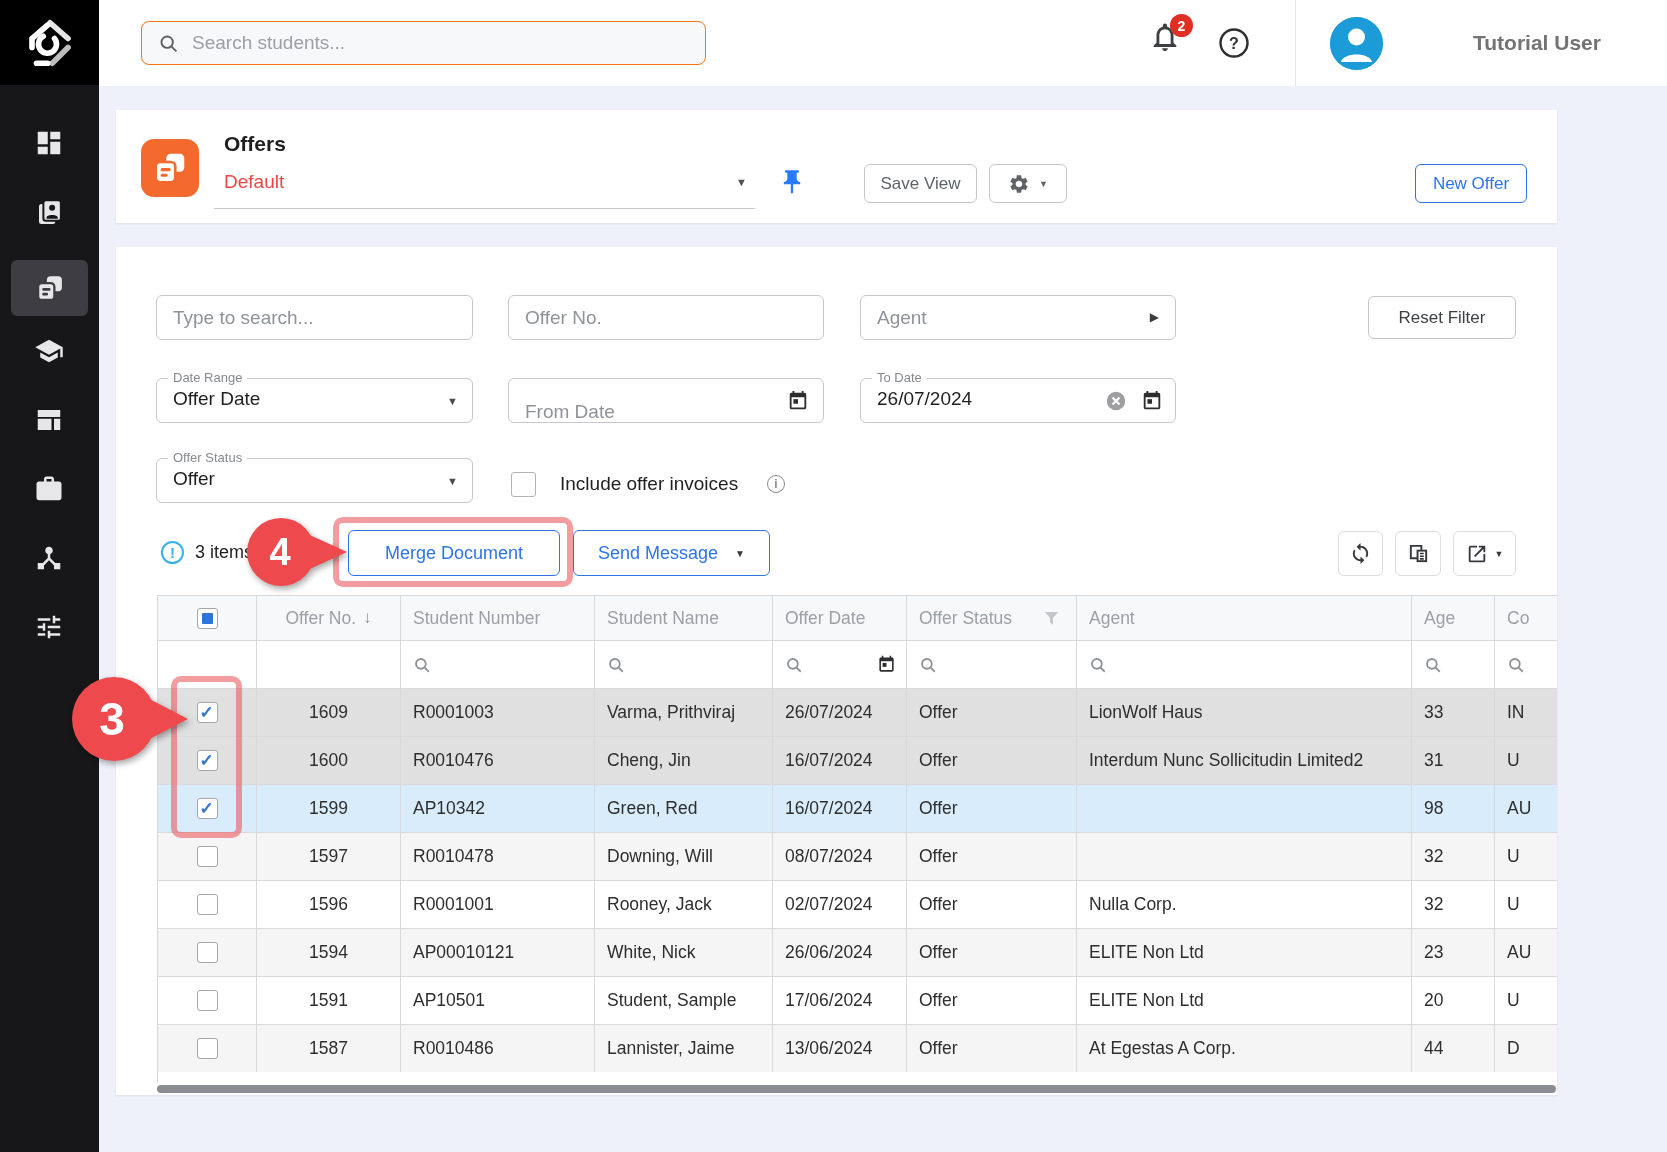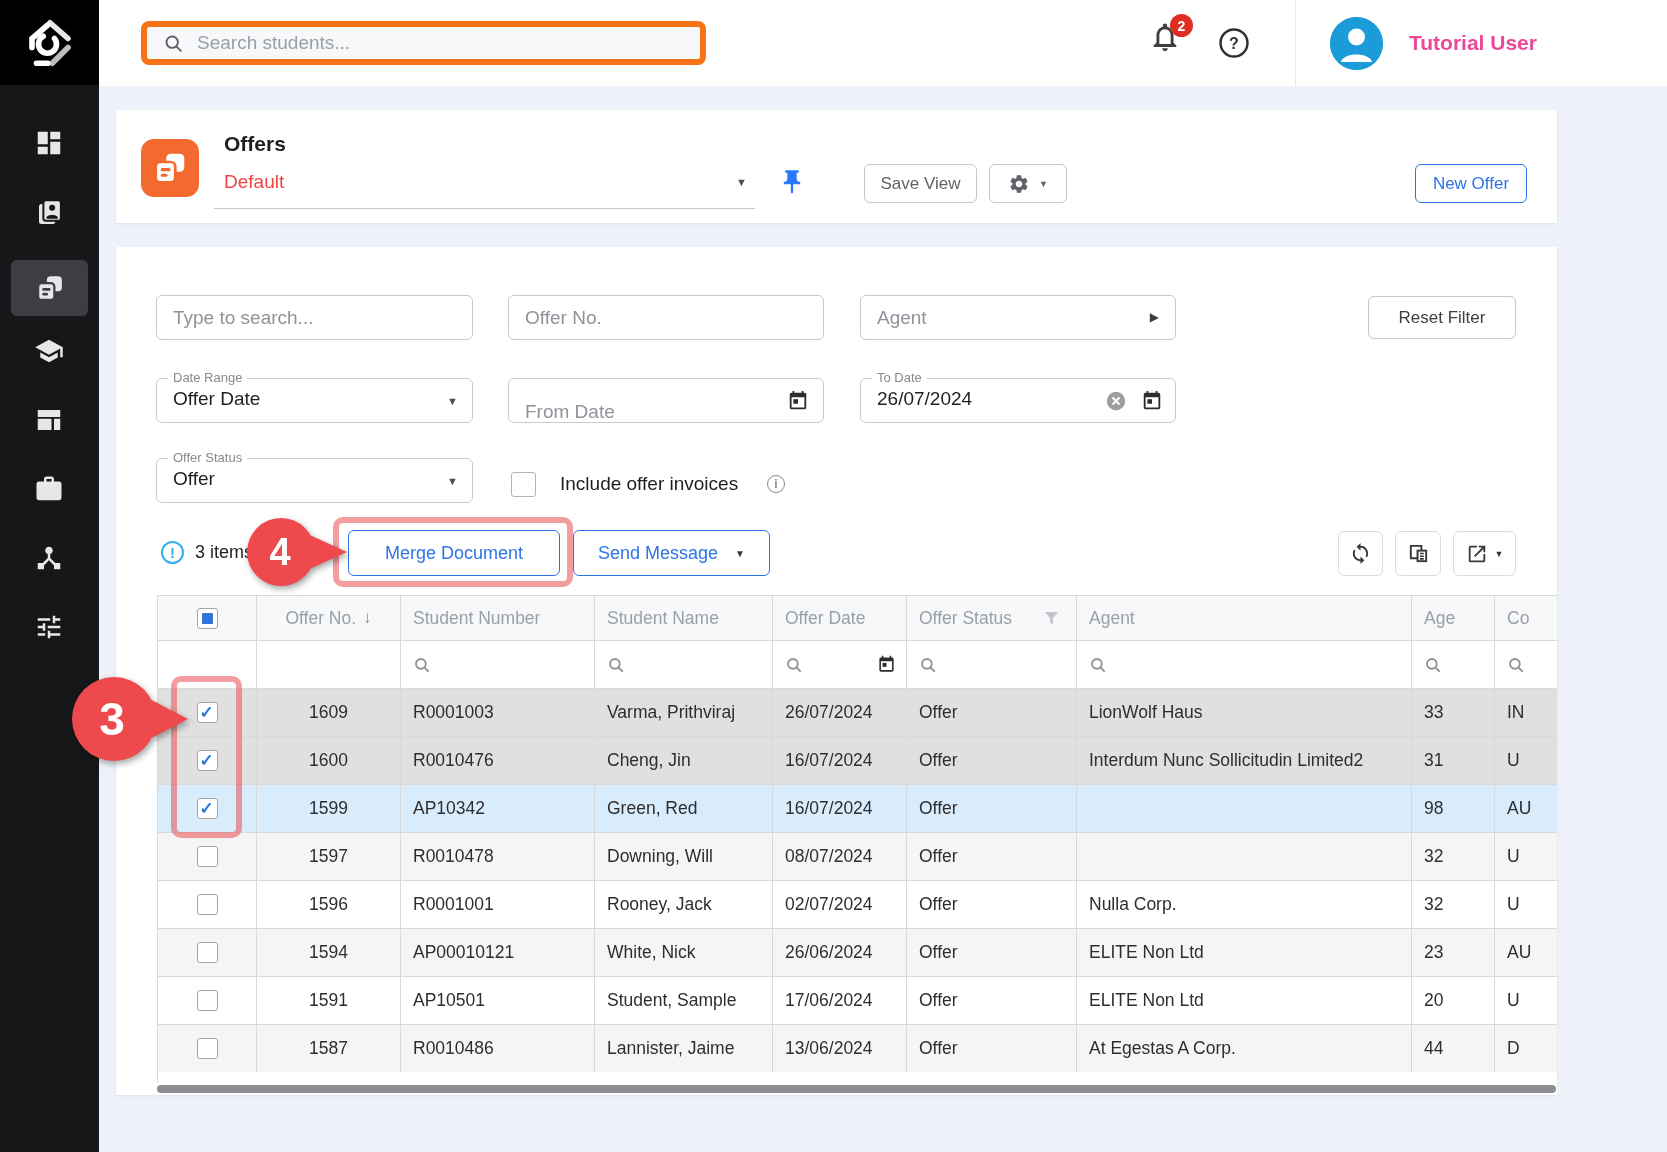--- a/index.html
+++ b/index.html
@@ -8,29 +8,29 @@
 
   
   .sidebar { position:absolute; left:0; top:0; width:99px; height:1152px; background:#17171a; z-index:5; }
   .logo-block { position:absolute; left:0; top:0; width:99px; height:85px; background:#000; display:flex; align-items:center; justify-content:center; }
   .nav-item { position:absolute; left:26px; width:46px; height:46px; display:flex; align-items:center; justify-content:center; cursor:pointer; }
   .nav-item svg { width:30px; height:30px; }
   .nav-item.active { left:11px; width:77px; height:56px; background:#3d3d43; border-radius:6px; }
 
   
   .topbar { position:absolute; left:99px; top:0; width:1568px; height:86px; background:#fff; z-index:4; }
-  .search-box { position:absolute; left:42px; top:21px; width:565px; height:44px; background:#f7f8fa; border:6px solid #f97316; border-radius:8px; display:flex; align-items:center; padding-left:16px; }
+  .search-box { position:absolute; left:42px; top:21px; width:565px; height:44px; background:#f7f8fa; border:1px solid #f97316; border-radius:8px; display:flex; align-items:center; padding-left:16px; }
   .search-box input { border:none; outline:none; background:transparent; font-family:inherit; font-size:19px; color:#333; margin-left:13px; width:480px; }
   .search-box input::placeholder { color:#9aa0a6; }
   .bell-wrap { position:absolute; left:1049px; top:20px; width:44px; height:46px; cursor:pointer; }
   .badge { position:absolute; left:22px; top:-6px; min-width:23px; height:23px; background:#e02e24; border-radius:50%; color:#fff; font-size:14px; font-weight:bold; display:flex; align-items:center; justify-content:center; }
   .help-wrap { position:absolute; left:1118px; top:26px; width:34px; height:34px; cursor:pointer; }
   .topbar-divider { position:absolute; left:1196px; top:0; width:1px; height:86px; background:#e6e6ec; }
   .avatar { position:absolute; left:1231px; top:17px; width:53px; height:53px; border-radius:50%; background:#1b9cd8; overflow:hidden; }
-  .user-name { position:absolute; left:1310px; top:0; height:86px; line-height:86px; font-size:21px; font-weight:bold; color:#ec4899; }
+  .user-name { position:absolute; left:1374px; top:0; height:86px; line-height:86px; font-size:21px; font-weight:bold; color:#737373; }
 
   
   .card { position:absolute; background:#fff; border-radius:0; box-shadow:0 1px 2px rgba(40,40,80,.08); }
   .content { position:absolute; left:99px; top:86px; width:1568px; height:1066px; }
   .card-header { left:17px; top:24px; width:1441px; height:113px; }
   .card-grid { left:17px; top:161px; width:1441px; height:848px; overflow:hidden; }
 
   
   .module-tile { position:absolute; left:25px; top:29px; width:58px; height:58px; background:#f4692e; border-radius:13px; display:flex; align-items:center; justify-content:center; }
   .page-title { position:absolute; left:108px; top:22px; font-size:21px; font-weight:bold; color:#1f1f1f; }

